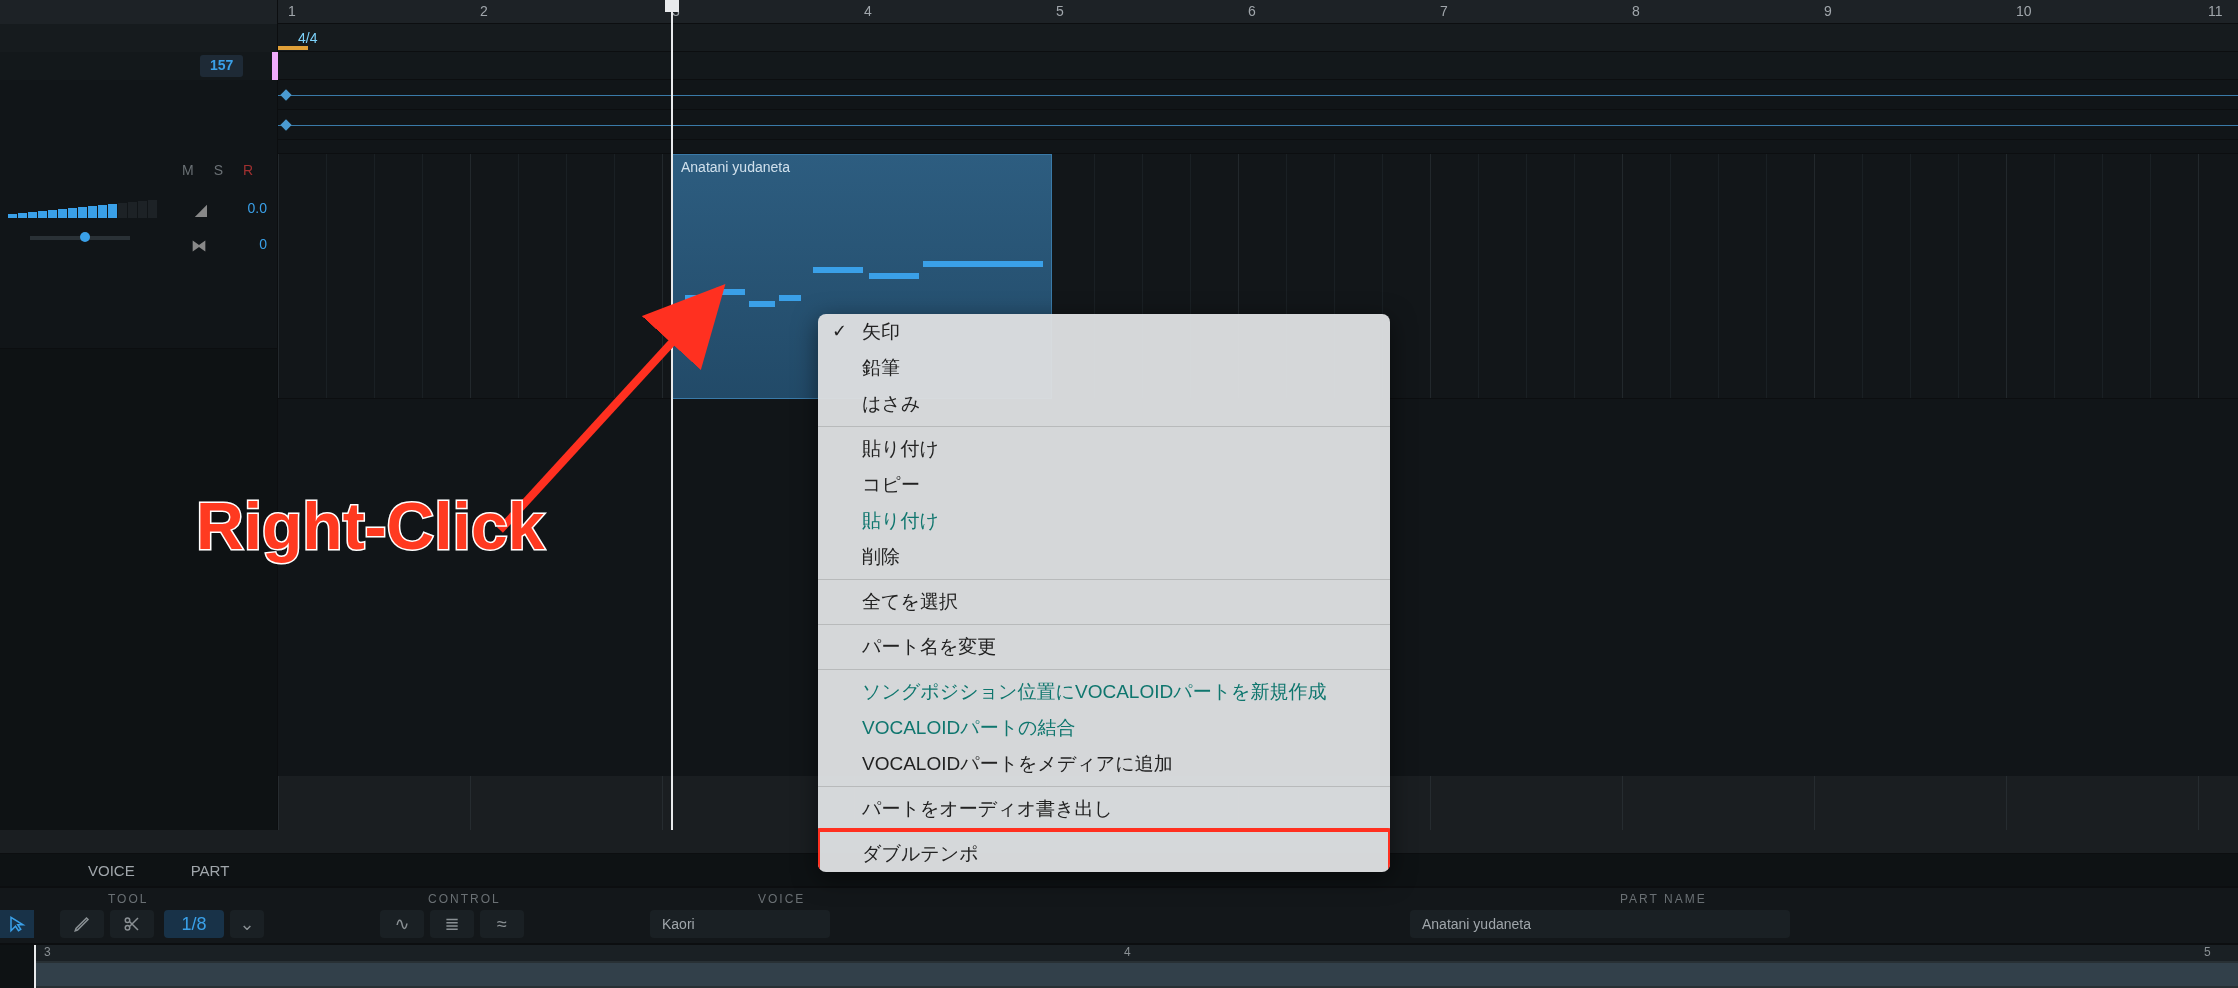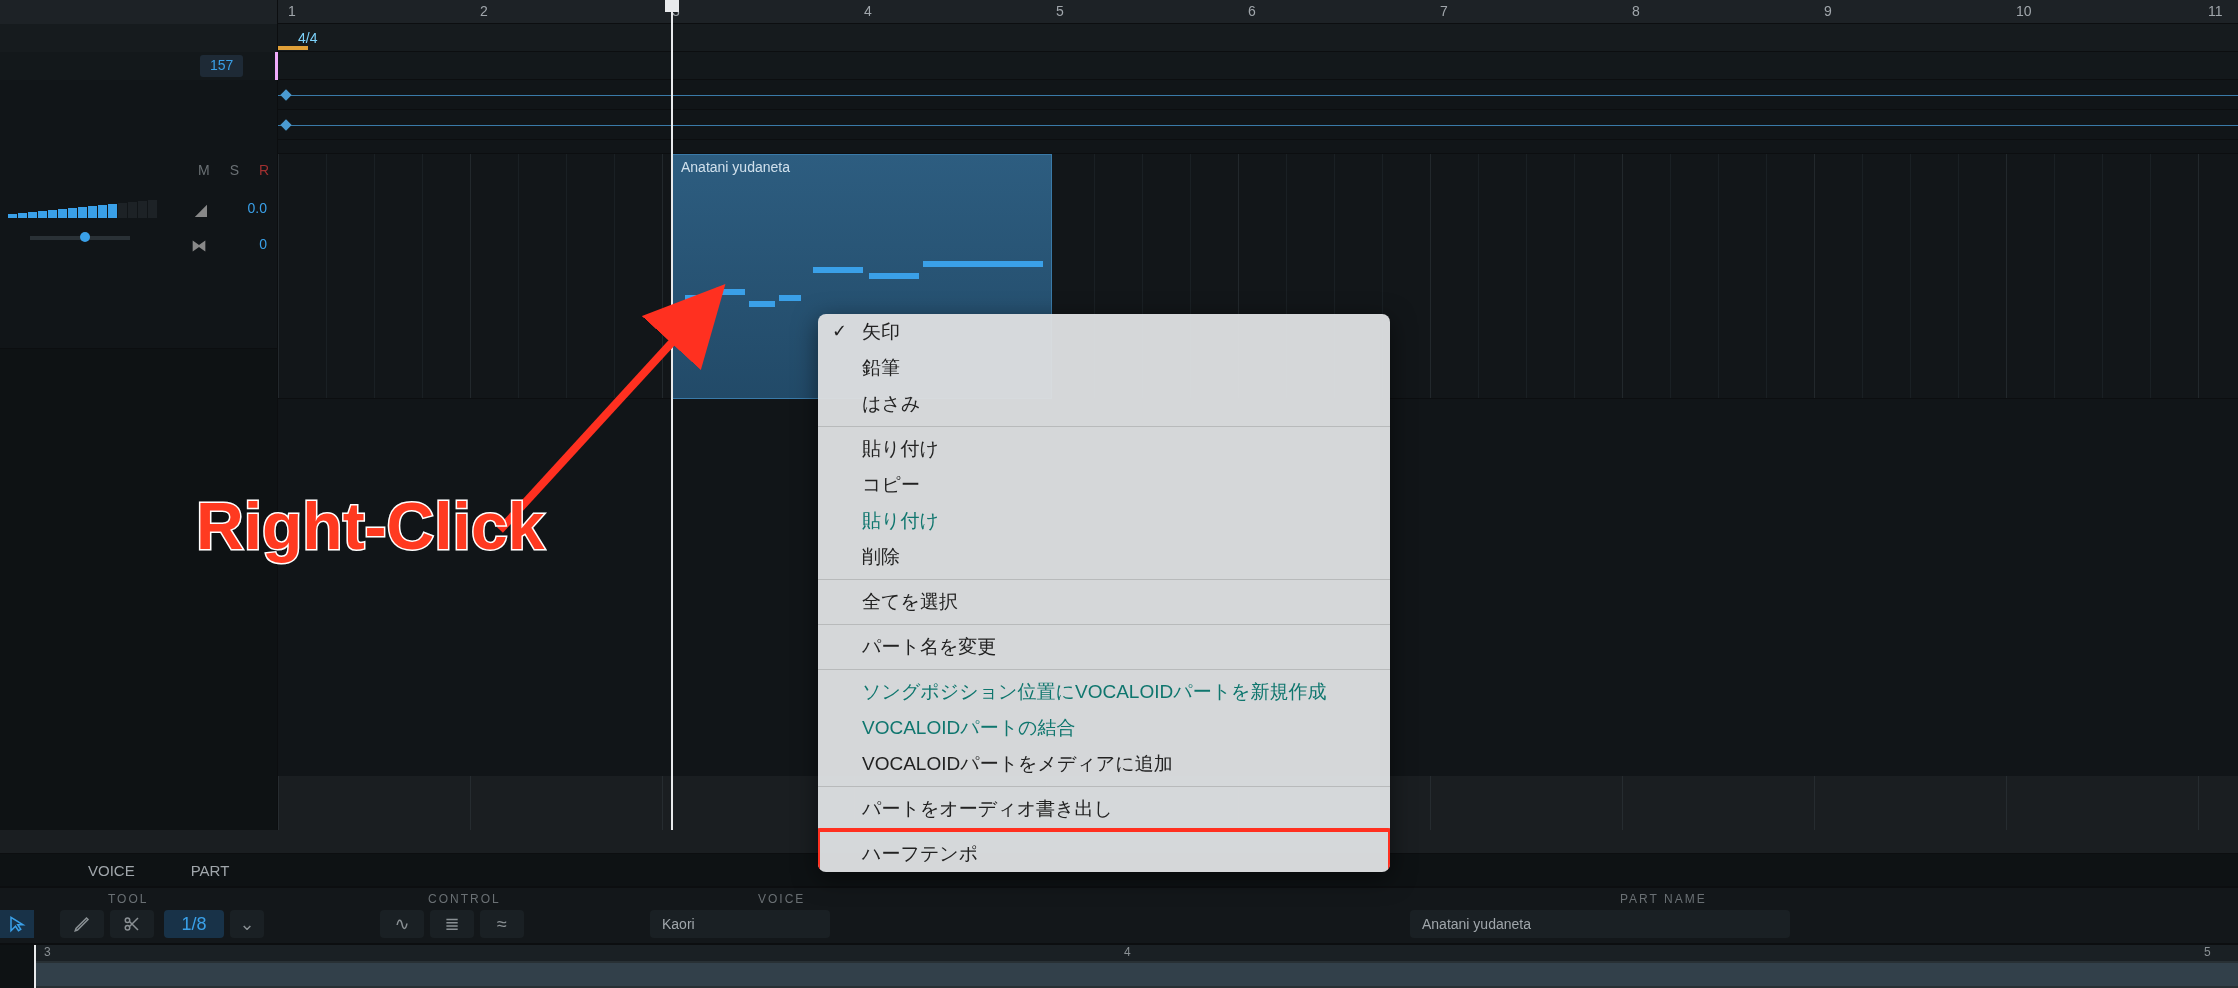--- a/index.html
+++ b/index.html
@@ -13,32 +13,32 @@
   .ruler-num { position: absolute; top: 3px; font-size: 14px; color: #a0a6ab; }
 
   
   .timesig-row { position: absolute; top: 24px; left: 0; right: 0; height: 28px; background: #161b1e; border-bottom: 1px solid #0c0e10; }
   .timesig-left { position: absolute; left: 0; top: 0; width: 278px; height: 28px; background: #161b1e; border-right: 1px solid #0c0e10; }
   .timesig-badge { position: absolute; left: 290px; top: 3px; height: 22px; padding: 0 8px; border-radius: 3px; font-size: 14px; color: #7dd3fc; display: flex; align-items: center; }
   .timesig-marker { position: absolute; left: 278px; top: 22px; width: 30px; height: 4px; background: #e0a038; }
 
   
   .tempo-row { position: absolute; top: 52px; left: 0; right: 0; height: 28px; background: #13181b; border-bottom: 1px solid #0c0e10; }
-  .tempo-left { position: absolute; left: 0; top: 0; width: 278px; height: 28px; background: #13181b; border-right: 3px solid #f0abfc; }
+  .tempo-left { position: absolute; left: 0; top: 0; width: 278px; height: 28px; background: #13181b; border-right: 6px solid #f0abfc; font-weight: bold; }
   .tempo-badge { position: absolute; left: 200px; top: 3px; height: 22px; padding: 2px 10px; background: #1e2a36; border-radius: 3px; font-size: 14px; color: #3aa0e8; }
 
   
   .globals-row { position: absolute; top: 80px; left: 0; right: 0; height: 30px; background: #111518; border-bottom: 1px solid #0c0e10; }
   .globals-left { position: absolute; left: 0; top: 0; width: 278px; height: 30px; background: #111518; border-right: 1px solid #0c0e10; }
   .glob-line { position: absolute; left: 278px; right: 0; height: 1px; background: #3a7aa8; }
   .glob-diamond { position: absolute; width: 8px; height: 8px; background: #4a9ad0; transform: rotate(45deg); }
 
   
   .track-header { position: absolute; top: 154px; left: 0; width: 278px; height: 195px; background: #111518; border-right: 1px solid #0c0e10; border-bottom: 1px solid #0c0e10; }
-  .track-btns { position: absolute; top: 8px; right: 0; font-size: 14px; color: #6a7074; letter-spacing: 8px; margin-left: 12px; }
+  .track-btns { position: absolute; top: 8px; right: 16px; font-size: 14px; color: #6a7074; letter-spacing: 8px; margin-left: 12px; }
   .track-btn-m { color: #6a7074; }
   .track-btn-s { color: #6a7074; }
   .track-btn-r { color: #a03030; }
   .track-volbar { position: absolute; top: 50px; left: 8px; width: 160px; height: 14px; display: flex; gap: 1px; align-items: flex-end; }
   .volseg { width: 9px; background: #1d2226; }
   .volseg.lit { background: #3aa0e8; }
   .track-db { position: absolute; top: 46px; right: 10px; font-size: 14px; color: #3aa0e8; }
   .track-pan { position: absolute; top: 82px; left: 30px; width: 100px; height: 4px; background: #2a3136; }
   .track-pan-knob { position: absolute; top: 78px; left: 80px; width: 10px; height: 10px; background: #3aa0e8; border-radius: 50%; }
   .track-panval { position: absolute; top: 82px; right: 10px; font-size: 14px; color: #3aa0e8; }
@@ -295,21 +295,21 @@
     <div class="ctxitem"><span>全てを選択</span></div>
     <div class="ctxsep"></div>
     <div class="ctxitem"><span>パート名を変更</span></div>
     <div class="ctxsep"></div>
     <div class="ctxitem disabled"><span>ソングポジション位置にVOCALOIDパートを新規作成</span></div>
     <div class="ctxitem disabled"><span>VOCALOIDパートの結合</span></div>
     <div class="ctxitem"><span>VOCALOIDパートをメディアに追加</span></div>
     <div class="ctxsep"></div>
     <div class="ctxitem"><span>パートをオーディオ書き出し</span></div>
     <div class="ctxsep"></div>
-    <div class="ctxitem"><span>ハーフテンポ</span></div>
+    <div class="ctxitem"><span>ダブルテンポ</span></div>
     <div class="ctx-highlight-box"></div>
   </div>
 
   <div class="voice-style-row">
     <div class="vs-tab left">VOICE</div>
     <div class="vs-tab">PART</div>
   </div>
 
   <div class="controls-row">
     <div class="left-tool">

